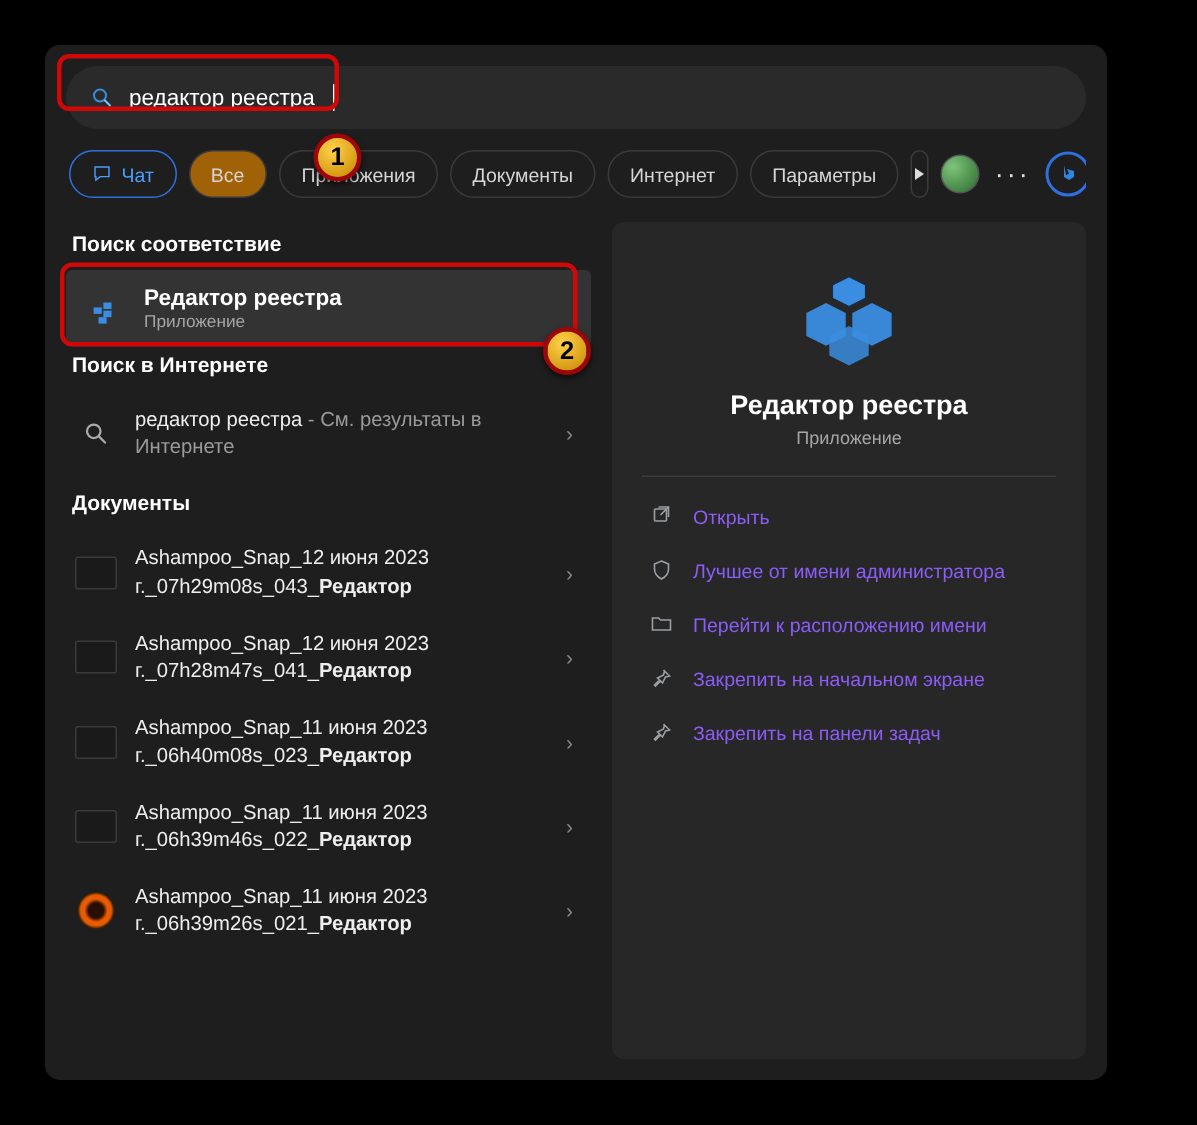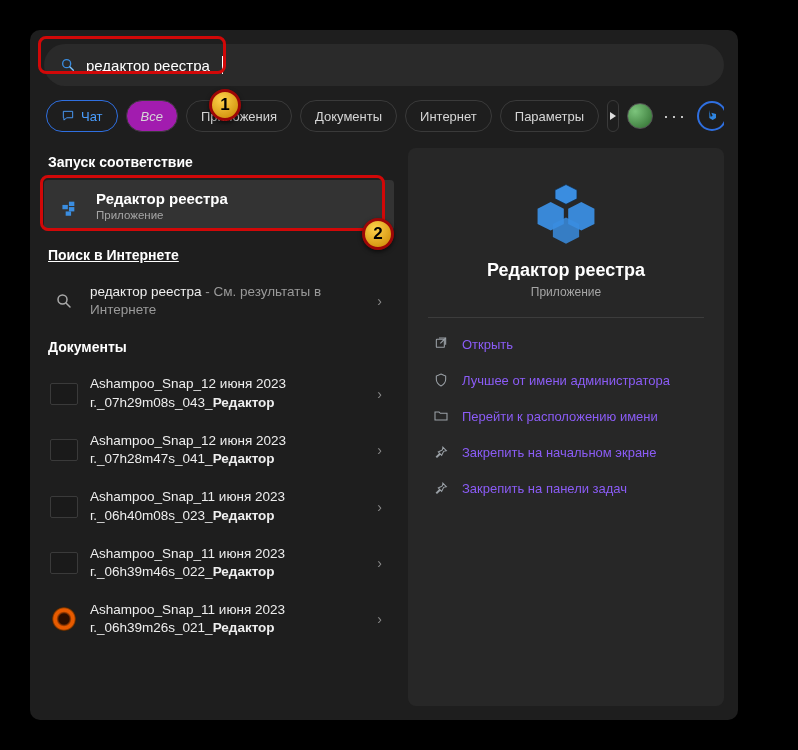--- a/index.html
+++ b/index.html
@@ -83,23 +83,22 @@
     align-items: center;
     gap: 6px;
     white-space: nowrap;
     cursor: pointer;
   }
   .chip.active {
     border-color: #2f6fe0;
     color: #4a9eff;
   }
   .chip.filled {
-    background: #a21caf;
+    background: #a16207;
     border-color: #3a3a3a;
-    font-style: italic;
   }
   .chip.icon-only { padding:0; width:32px; justify-content:center; }
   .filters-right {
     margin-left: auto;
     display: flex;
     align-items: center;
     gap: 10px;
   }
   .avatar {
     width: 26px; height: 26px; border-radius:50%;
@@ -253,40 +252,40 @@
         <svg viewBox="0 0 24 24">
             <path d="M8 3 L8 15 L13 18 L18 15 L18 9 L11 7 L13 12 L10 13 Z" fill="#2f85e0"></path>
           </svg>
       </div>
     </div>
   </div>
 
   <div class="body-row">
     <div class="left-col">
 
-      <div class="section-title">Запуск соответствие</div>
+      <div class="section-title">Поиск соответствие</div>
 
       <div class="best-match">
         <span class="regedit-small-icon">
           <svg viewBox="0 0 48 48">
               <g fill="#3a8de0">
                 <rect x="10" y="22" width="10" height="8"></rect>
                 <rect x="22" y="16" width="10" height="8"></rect>
                 <rect x="22" y="26" width="10" height="8"></rect>
                 <rect x="16" y="34" width="10" height="8"></rect>
               </g>
             </svg>
         </span>
         <div class="texts">
           <div class="bm-title">Редактор реестра</div>
           <div class="bm-sub">Приложение</div>
         </div>
       </div>
 
-      <div class="section-title" style="margin-top:16px;text-decoration:underline;">Поиск в Интернете</div>
+      <div class="section-title" style="margin-top:4px;">Поиск в Интернете</div>
 
       <div class="row-item">
         <span class="icon-slot">
           <svg width="18" height="18" viewBox="0 0 24 24">
               <circle cx="10" cy="10" r="6" stroke="#aaa" stroke-width="2" fill="none"></circle>
               <path d="M15 15 L20 20" stroke="#aaa" stroke-width="2" stroke-linecap="round"></path>
             </svg>
         </span>
         <div class="texts">
           <div class="line1"><span>редактор реестра</span><span class="dim"> - См. результаты в Интернете</span></div>

